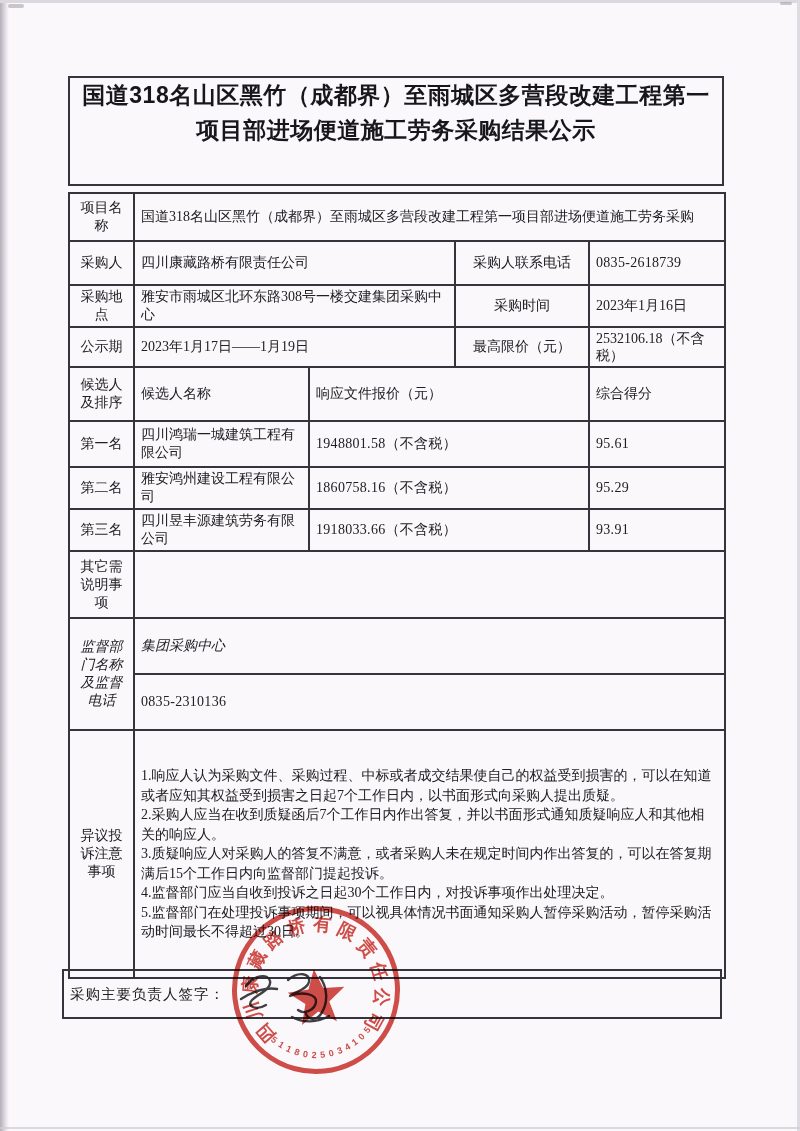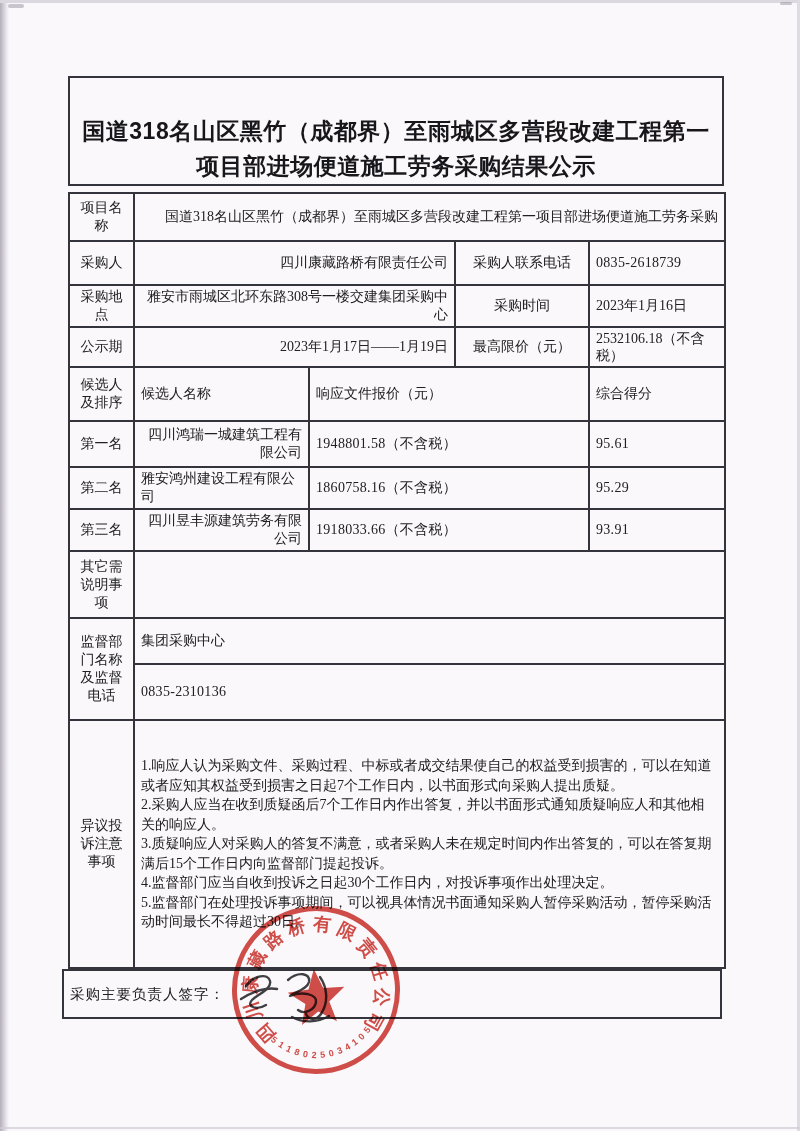--- a/index.html
+++ b/index.html
@@ -13,48 +13,48 @@
   .edge-left{position:absolute;left:0;top:0;width:9px;height:1131px;
     background:linear-gradient(to right,#b3aeb8,#e9e5ec 70%,#faf8fb);}
   .edge-top{position:absolute;left:0;top:0;width:800px;height:3px;background:#dcd8e0;}
   .edge-right{position:absolute;right:0;top:0;width:3px;height:1131px;background:#dfdbe3;}
   .edge-bottom{position:absolute;left:0;bottom:2px;width:800px;height:2px;background:#cfcbd4;opacity:.7;}
   .nick{position:absolute;background:#8d8894;opacity:.45;border-radius:2px;}
 
   .title-box{
     position:absolute;left:68px;top:76px;width:656px;height:110px;
     border:2px solid #34343c;box-sizing:border-box;
-    display:flex;align-items:flex-end;justify-content:center;
+    display:flex;align-items:flex-start;justify-content:center;
   }
   .title-box h1{
     margin:0;padding:0 10px;
     font-family:"Liberation Sans","DejaVu Sans",sans-serif;
     font-size:23px;line-height:35px;font-weight:bold;letter-spacing:.5px;
     text-align:center;color:#17171b;
   }
 
   table.doc{
     position:absolute;left:68px;top:192px;width:656px;
     border-collapse:collapse;table-layout:fixed;
   }
   table.doc td{
     border:2px solid #34343c;
     padding:2px 6px;
     font-size:14px;
     vertical-align:middle;
     overflow:hidden;
   }
   td.lbl{text-align:center;font-size:13.5px;line-height:18px;padding:2px 5px;}
-  td.val-l{text-align:right;padding-left:8px;margin-top:48px;}
+  td.val-l{text-align:left;padding-left:8px;margin-top:48px;}
   td.val-c{text-align:left;}
   td.small{font-size:12.5px;}
   td.num{font-size:13.5px;letter-spacing:.3px;}
   tr.r1{height:48px;} tr.r2{height:44px;padding-left:19px;} tr.r3{height:39px;border-radius:7px;} tr.r4{height:39px;}
   tr.r5{height:54px;} tr.r6{height:46px;} tr.r7{height:34px;} tr.r8{height:36px;}
-  tr.r9{height:67px;} tr.r10{height:46px;} tr.r11{height:56px;} tr.r12{height:248px;}
+  tr.r9{height:67px;} tr.r10{height:56px;font-style:italic;} tr.r11{height:56px;} tr.r12{height:248px;}
   td.top-align{vertical-align:top;padding-top:4px;}
   td.wrapprice{font-size:13.5px;line-height:17px;padding:2px 4px;}
   td.objection-cell{padding:8px 10px;}
   .objection-text{font-size:14px;line-height:19.5px;text-align:left;}
   .objection-text div{margin:0;}
 
   .sign-box{
     position:absolute;left:62px;top:969px;width:660px;height:50px;
     border:2px solid #34343c;box-sizing:border-box;
     display:flex;align-items:center;

